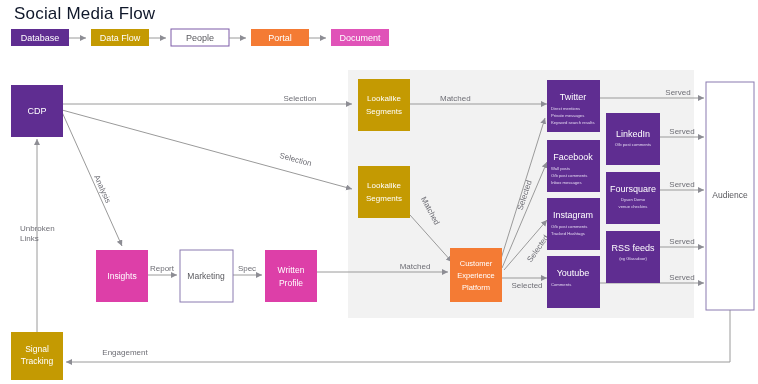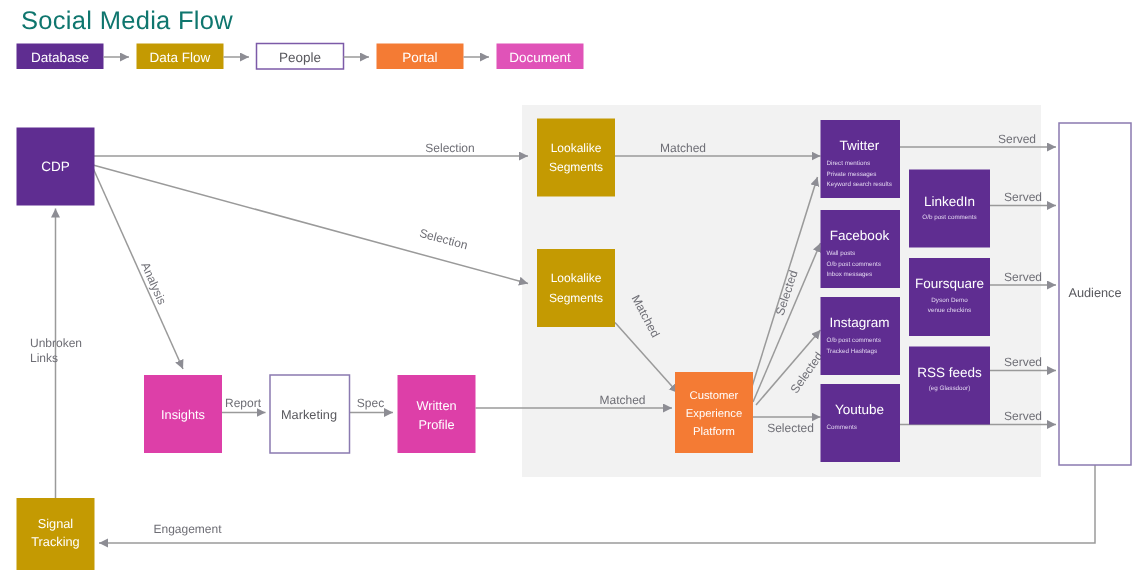--- a/index.html
+++ b/index.html
@@ -1,20 +1,20 @@
 <!DOCTYPE html>
 <html><head>
 <meta charset="utf-8">
 <style>
   html,body{margin:0;padding:0;background:#ffffff;}
   body{width:758px;height:384px;position:relative;overflow:hidden;
        font-family:"Liberation Sans","DejaVu Sans",sans-serif;color:#59595e;}
   #stage{position:absolute;left:0;top:0;width:758px;height:384px;}
   svg{position:absolute;left:0;top:0;width:758px;height:384px;}
-  .ttl{position:absolute;left:14px;top:4px;font-size:17px;color:#0f766e;letter-spacing:.2px;}
+  .ttl{position:absolute;left:14px;top:4px;font-size:17px;color:#0f172a;letter-spacing:.2px;}
 </style>
 </head>
 <body>
 
 <div id="stage">
 
   <div class="ttl">Social Media Flow</div>
 
   <svg viewBox="0 0 758 384" xmlns="http://www.w3.org/2000/svg">
     <defs>

